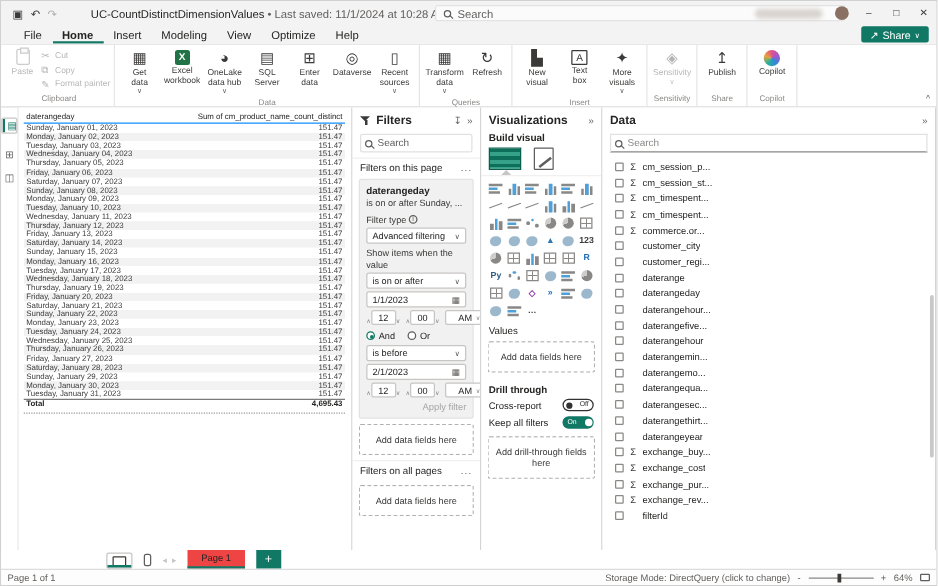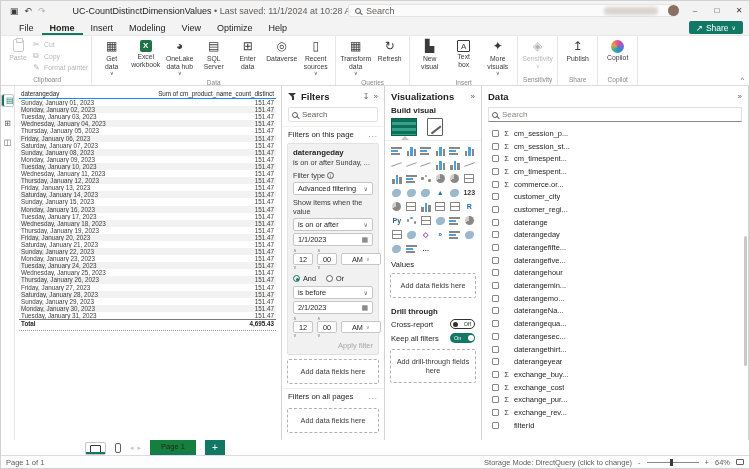--- a/index.html
+++ b/index.html
@@ -82,21 +82,21 @@
   .fcard{background:#f1f1f1;border:1px solid #e2e2e2;border-radius:2px;margin:1px 5px 3px;padding:4px 5px;font-size:7.3px}
   .fcard .fname{font-weight:bold;font-size:7.8px}
   .fcard .fcond{color:#3b3a39;margin:1px 0 4px}
   .flabel{color:#3b3a39;margin:3px 0 1px;display:flex;gap:2px;align-items:center}
   .info{font-size:6px;color:#605e5c;border:1px solid #605e5c;border-radius:50%;width:7px;height:7px;line-height:6px;text-align:center;display:inline-block}
   .sel{background:#fff;border:1px solid #c8c6c4;border-radius:2px;height:13px;display:flex;align-items:center;justify-content:space-between;padding:0 4px;margin:2px 0;cursor:pointer}
   .sel .sc{font-size:6px;color:#605e5c}
   .dinput{background:#fff;border:1px solid #c8c6c4;border-radius:2px;height:13px;display:flex;align-items:center;justify-content:space-between;padding:0 4px;margin:2px 0}
   .cal{font-size:7px;color:#605e5c}
   .trow{display:flex;gap:4px;align-items:center;margin:1px 0}
-  .spincol{display:flex;flex-direction:column;align-items:flex-start;line-height:5px}
+  .spincol{display:flex;flex-direction:row;align-items:flex-end;line-height:5px}
   .spincol .sc{font-size:5px;color:#8a8886}
   .spin{background:#fff;border:1px solid #c8c6c4;border-radius:2px;width:20px;height:12px;text-align:center;line-height:11px}
   .ampm{background:#fff;border:1px solid #c8c6c4;border-radius:2px;height:12px;display:flex;align-items:center;gap:3px;padding:0 10px}
   .rrow{display:flex;gap:10px;align-items:center;margin:4px 0 3px}
   .ropt{display:flex;gap:3px;align-items:center}
   .radio{width:7px;height:7px;border:1px solid #605e5c;border-radius:50%;position:relative;background:#fff}
   .radio.on{border-color:#117865}
   .radio.on::after{content:"";position:absolute;left:1.5px;top:1.5px;width:3px;height:3px;border-radius:50%;background:#117865}
   .apply{text-align:right;color:#a6a6a6;margin-top:3px;font-size:7.5px}
   .dashed{border:1px dashed #b3b0ad;border-radius:2px;margin:4px 5px;padding:7px 2px;text-align:center;color:#3b3a39;font-size:7.3px}
@@ -144,21 +144,21 @@
   .fname2{font-size:7.5px;color:#252423;white-space:nowrap;overflow:hidden}
   .dscroll{position:absolute;right:1px;top:150px;width:3px;height:130px;background:#c8c8c8;border-radius:2px}
 
   
   .pagebar{height:15px;background:#fff;display:flex;align-items:stretch;padding-left:84px;gap:9px;flex:0 0 auto;font-size:7.5px}
   .pb-ic{display:flex;align-items:center;position:relative;cursor:pointer}
   .mon{width:11px;height:8px;border:1px solid #3b3a39;border-radius:1px}
   .pb-ic.sel::after{content:"";position:absolute;bottom:0;left:0;right:0;height:2px;background:#117865}
   .phone{width:6px;height:10px;border:1px solid #605e5c;border-radius:2px}
   .pb-arrows{display:flex;align-items:center;gap:4px;color:#c8c6c4;font-size:7px}
-  .ptab{display:flex;align-items:center;padding:0 11px;background:#15803d;border-bottom:2px solid #117865;cursor:pointer}
+  .ptab{display:flex;align-items:center;padding:0 11px;background:#ef4444;border-bottom:2px solid #117865;cursor:pointer}
   .newpage{width:20px;background:#117865;color:#fff;display:flex;align-items:center;justify-content:center;font-size:10px;cursor:pointer}
 
   
   .statusbar{height:13px;border-top:1px solid #dcdcdc;background:#fdfdfd;display:flex;align-items:center;padding:0 5px;font-size:7.5px;color:#605e5c;flex:0 0 auto}
   .sb-right{margin-left:auto;display:flex;align-items:center;gap:6px}
   .ztrack{width:52px;height:1px;background:#8a8886;position:relative}
   .zthumb{position:absolute;left:45%;top:-3px;width:3px;height:7px;background:#3b3a39}
   .fitic{width:8px;height:6px;border:1px solid #605e5c;border-radius:1px}
 </style>
 </head>
@@ -763,46 +763,41 @@
             <span class="fname2">daterange</span>
           </div>
           <div class="frow">
             <span class="cb"></span>
             <span class="sig"></span>
             <span class="fname2">daterangeday</span>
           </div>
           <div class="frow">
             <span class="cb"></span>
             <span class="sig"></span>
-            <span class="fname2">daterangefifte...</span>
+            <span class="fname2">daterangehour...</span>
           </div>
           <div class="frow">
             <span class="cb"></span>
             <span class="sig"></span>
             <span class="fname2">daterangefive...</span>
           </div>
           <div class="frow">
             <span class="cb"></span>
             <span class="sig"></span>
             <span class="fname2">daterangehour</span>
           </div>
           <div class="frow">
             <span class="cb"></span>
             <span class="sig"></span>
             <span class="fname2">daterangemin...</span>
           </div>
           <div class="frow">
             <span class="cb"></span>
             <span class="sig"></span>
             <span class="fname2">daterangemo...</span>
-          </div>
-          <div class="frow">
-            <span class="cb"></span>
-            <span class="sig"></span>
-            <span class="fname2">daterangeNa...</span>
           </div>
           <div class="frow">
             <span class="cb"></span>
             <span class="sig"></span>
             <span class="fname2">daterangequa...</span>
           </div>
           <div class="frow">
             <span class="cb"></span>
             <span class="sig"></span>
             <span class="fname2">daterangesec...</span>

